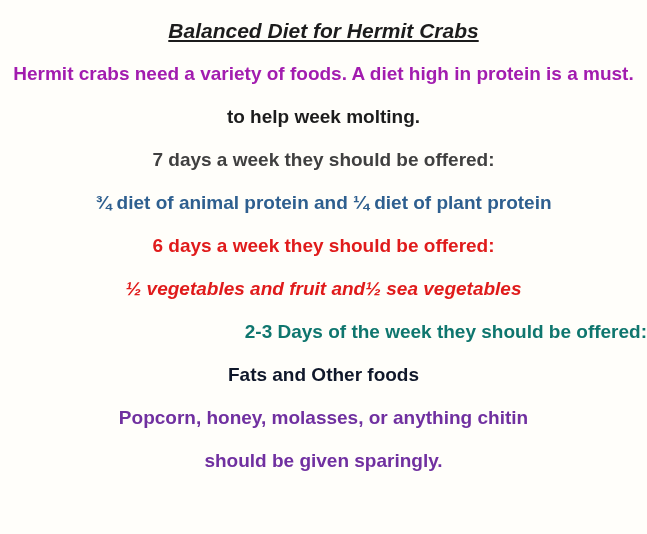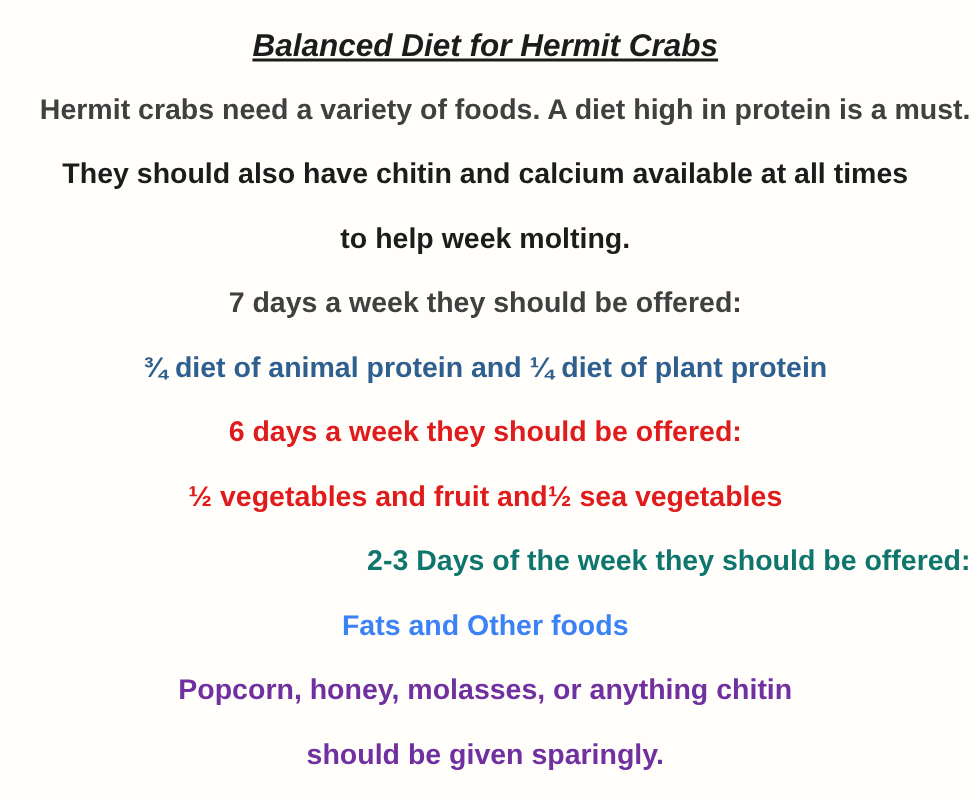--- a/index.html
+++ b/index.html
@@ -34,24 +34,23 @@
     margin: 0 0 20px 0;
     white-space: nowrap;
   }
 </style>
 </head>
 <body style="background: rgb(255, 254, 250);">
 
 <div class="page">
   <h1 class="doc-title" style="color: rgb(28, 28, 28);">Balanced Diet for Hermit Crabs</h1>
 
-  <p class="doc-line" style="color: #404040; text-align: right;">Hermit crabs need a variety of foods. A diet high in protein is a must.</p>
-  <p class="doc-line" style="color: rgb(28, 28, 28);">They should also have chitin and calcium available at all times</p>
+  <p class="doc-line" style="color: #a21caf;">Hermit crabs need a variety of foods. A diet high in protein is a must.</p>
   <p class="doc-line" style="color: rgb(28, 28, 28);">to help week molting.</p>
   <p class="doc-line" style="color: #404040;">7 days a week they should be offered:</p>
   <p class="doc-line" style="color: rgb(46, 95, 143);">¾ diet of animal protein and ¼ diet of plant protein</p>
   <p class="doc-line" style="color: rgb(224, 27, 27);">6 days a week they should be offered:</p>
-  <p class="doc-line" style="color: rgb(224, 27, 27);">½ vegetables and fruit and½ sea vegetables</p>
+  <p class="doc-line" style="color: rgb(224, 27, 27); font-style: italic;">½ vegetables and fruit and½ sea vegetables</p>
   <p class="doc-line" style="color: #0f766e; text-align: right;">2-3 Days of the week they should be offered:</p>
-  <p class="doc-line" style="color: #3b82f6;">Fats and Other foods</p>
+  <p class="doc-line" style="color: #0f172a;">Fats and Other foods</p>
   <p class="doc-line" style="color: rgb(112, 48, 160);">Popcorn, honey, molasses, or anything chitin</p>
   <p class="doc-line" style="color: rgb(112, 48, 160);">should be given sparingly.</p>
 </div>
 
 </body></html>

